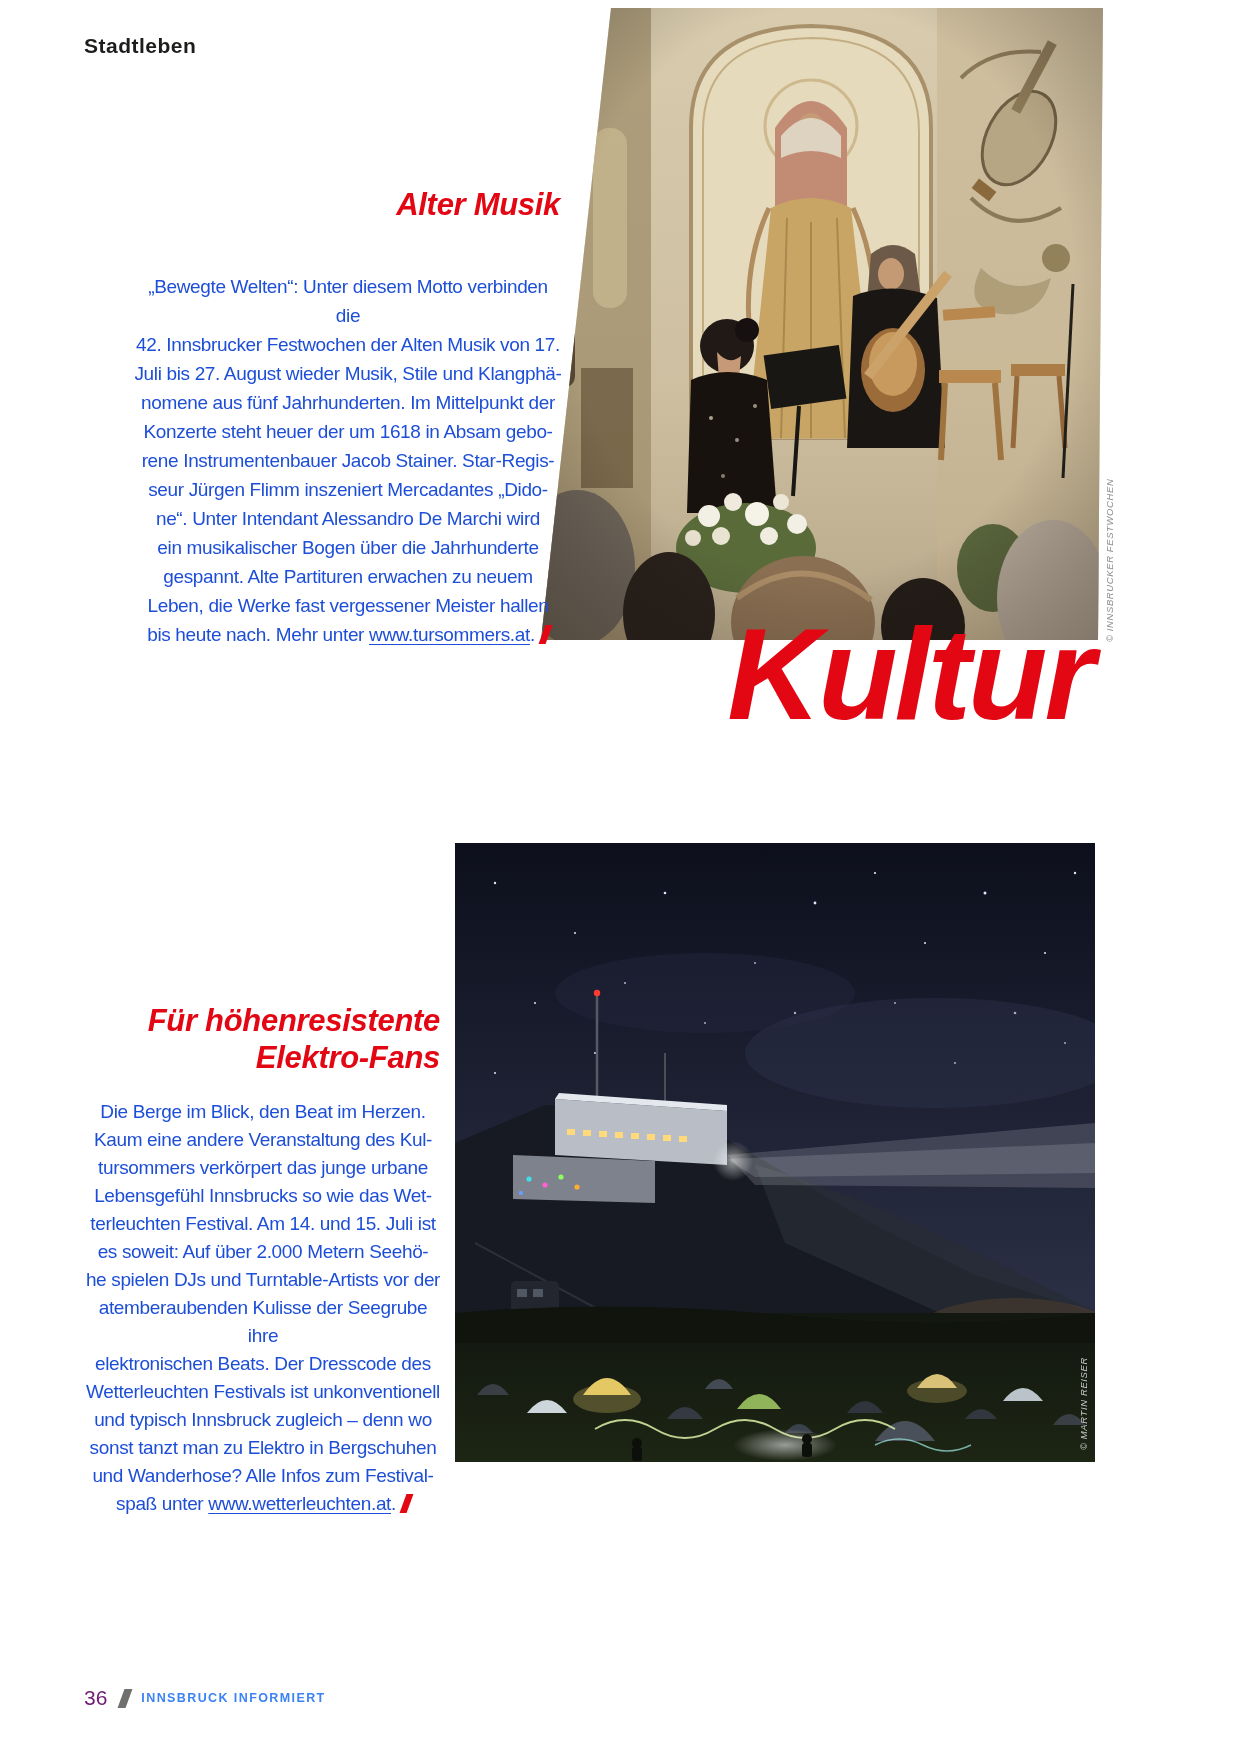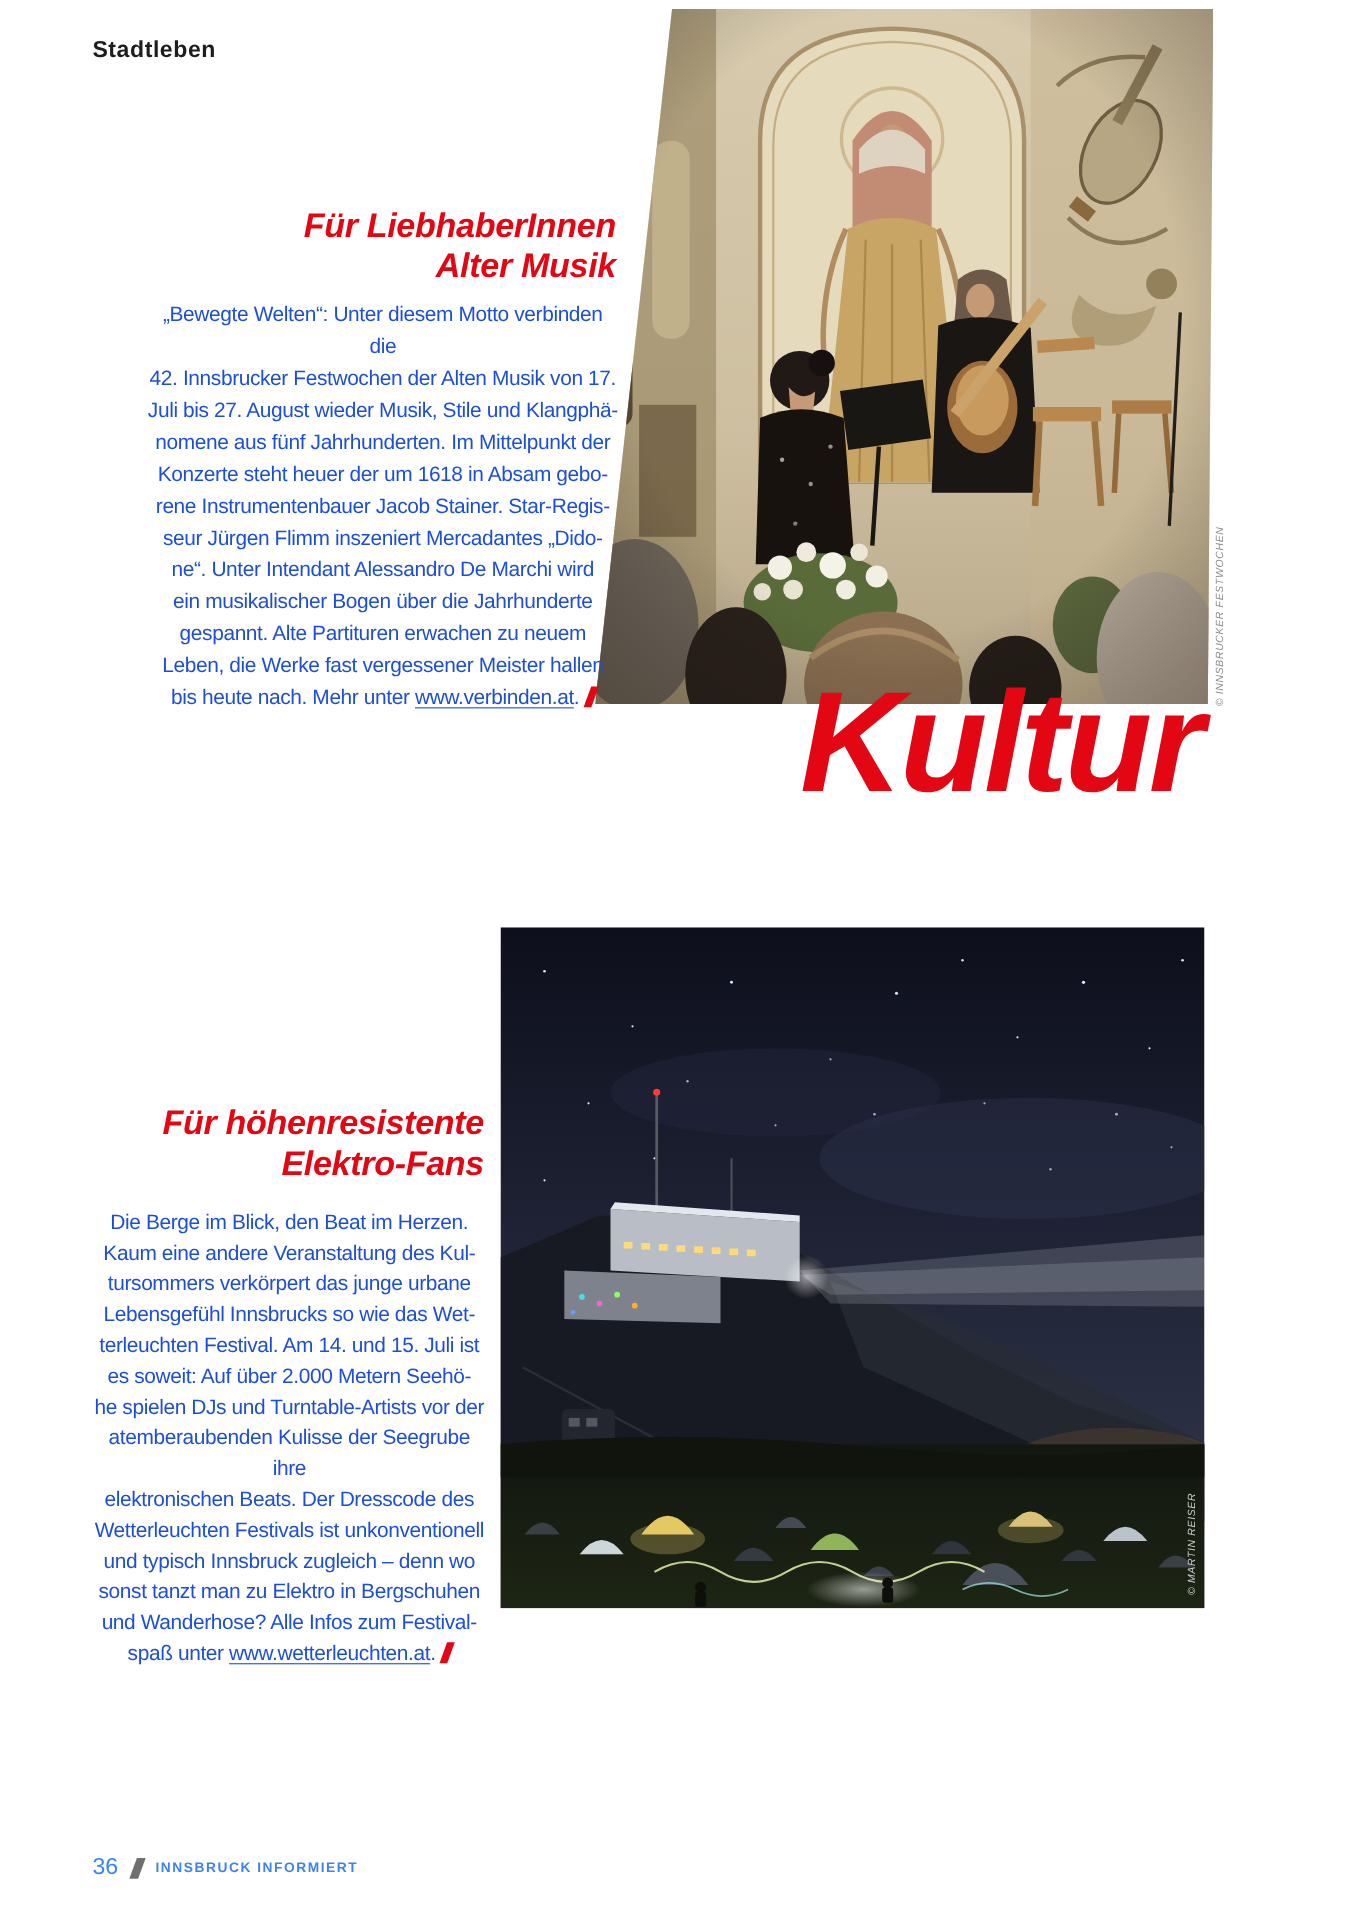--- a/index.html
+++ b/index.html
@@ -53,21 +53,21 @@
   .kultur{
     position:absolute;left:540px;top:604px;width:552px;z-index:2;
     text-align:right;color:#e30613;font-size:130px;line-height:140px;
     font-weight:bold;font-style:italic;letter-spacing:-3px;
   }
   
   .footer{
     position:absolute;left:84px;top:1686px;display:flex;align-items:center;
     z-index:3;
   }
-  .page-number{font-size:21px;color:#3b82f6;}
+  .page-number{font-size:21px;color:#701a75;}
   .footer-slash{
     display:inline-block;width:8px;height:19px;background:#70706f;
     transform:skewX(-20deg);margin:0 12px 0 14px;
   }
   .footer-brand{
     font-size:12.5px;font-weight:bold;letter-spacing:1.4px;color:#3b82f6;
   }
 </style>
 </head>
 <body>
@@ -172,37 +172,36 @@
       <ellipse cx="382" cy="618" rx="42" ry="48" fill="#241d18"></ellipse>
       <ellipse cx="452" cy="560" rx="36" ry="44" fill="#4e5c33" opacity=".9"></ellipse>
       <ellipse cx="512" cy="590" rx="56" ry="78" fill="#b3a797"></ellipse>
     </g>
     <rect width="562" height="632" fill="url(#vig)"></rect>
   </svg>
 </div>
 <div class="credit credit1">© INNSBRUCKER FESTWOCHEN</div>
 
 <h2 class="art-title title1" style="margin:0;">
-  <div>Für LiebhaberInnen</div>
   <div>Alter Musik</div>
 </h2>
 
 <div class="para para1">
   <div class="lines">„Bewegte Welten“: Unter diesem Motto verbinden die
 42. Innsbrucker Festwochen der Alten Musik von 17.
 Juli bis 27. August wieder Musik, Stile und Klangphä-
 nomene aus fünf Jahrhunderten. Im Mittelpunkt der
 Konzerte steht heuer der um 1618 in Absam gebo-
 rene Instrumentenbauer Jacob Stainer. Star-Regis-
 seur Jürgen Flimm inszeniert Mercadantes „Dido-
 ne“. Unter Intendant Alessandro De Marchi wird
 ein musikalischer Bogen über die Jahrhunderte
 gespannt. Alte Partituren erwachen zu neuem
 Leben, die Werke fast vergessener Meister hallen</div>
-  <div><span>bis heute nach. Mehr unter </span><span class="link">www.verbinden.at</span><span>.</span><span class="red-slash"></span></div>
+  <div><span>bis heute nach. Mehr unter </span><span class="link">www.tursommers.at</span><span>.</span><span class="red-slash"></span></div>
 </div>
 
 <div class="kultur">Kultur</div>
 
 <div class="photo2">
   <svg viewBox="0 0 640 619" preserveAspectRatio="none">
     <defs>
       <linearGradient id="sky" x1="0" y1="0" x2="0" y2="1">
         <stop offset="0" stop-color="#0d0f1c"></stop>
           <stop offset=".7" stop-color="#222639"></stop>

